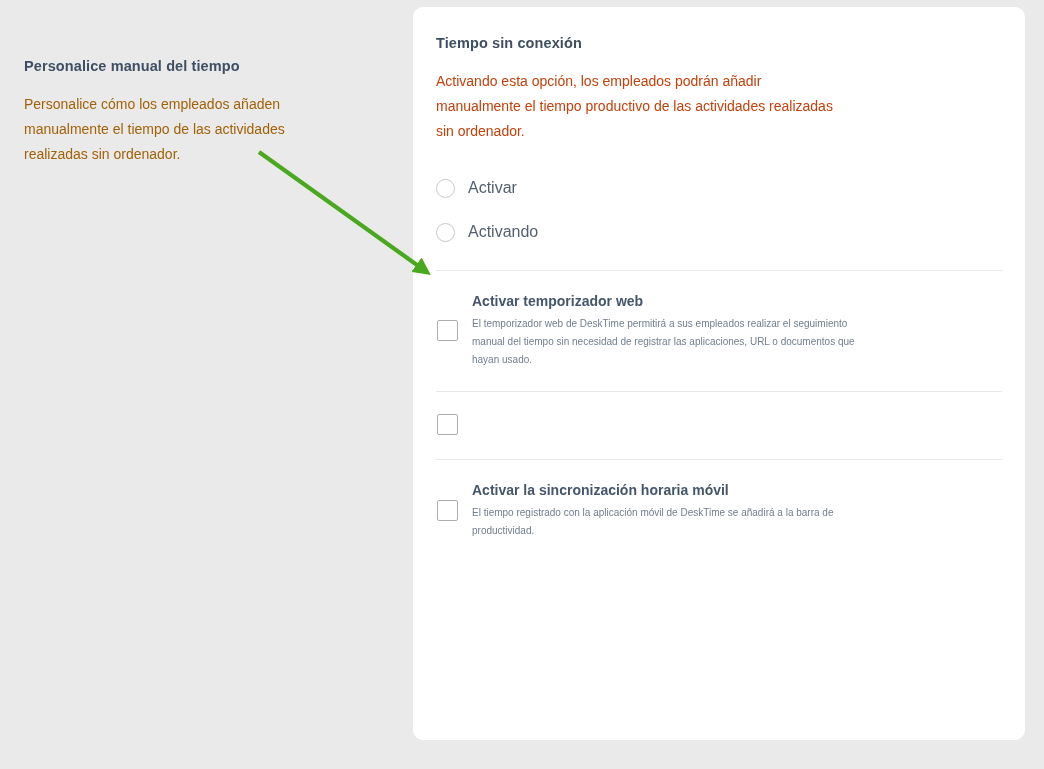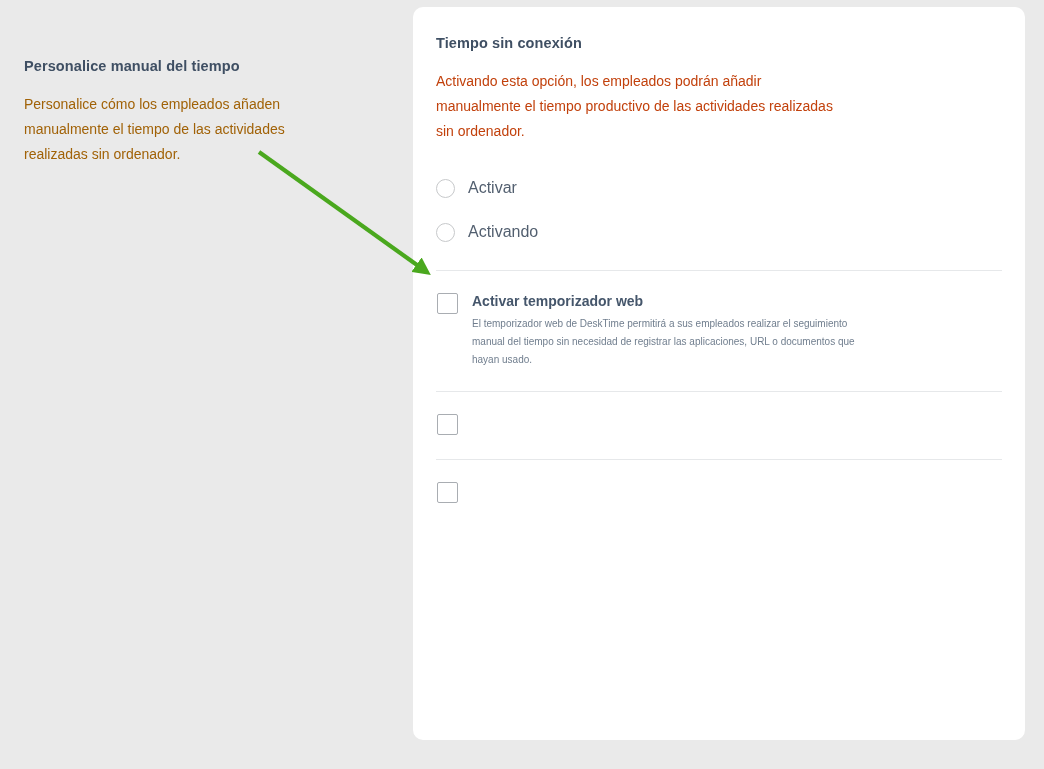--- a/index.html
+++ b/index.html
@@ -111,21 +111,21 @@
   .divider {
     height: 1px;
     background: #e6e8ea;
     width: 566px;
     margin: 0;
   }
 
   
   .check-block {
     display: flex;
-    align-items: flex-start;
+    align-items: center;
     padding: 20px 0 0 0;
   }
   .checkbox-mark {
     width: 21px;
     height: 21px;
     border: 1.5px solid #a9adb2;
     border-radius: 2px;
     background: #ffffff;
     box-sizing: border-box;
     flex: 0 0 auto;
@@ -211,20 +211,24 @@
 
       <div class="check-block">
         <span class="checkbox-mark"></span>
       </div>
 
       <div class="gap-2"></div>
       <div class="divider"></div>
 
       <div class="check-block">
         <span class="checkbox-mark"></span>
+        <span class="check-text">
+          <span class="check-title" style="display:block;">Activar la sincronización horaria móvil</span>
+          <span class="check-desc" style="display:block;">El tiempo registrado con la aplicación móvil de DeskTime se añadirá a la barra de productividad.</span>
+        </span>
       </div>
 
     </div>
   </div>
 
   <svg class="annotation" viewBox="0 0 1044 769" xmlns="http://www.w3.org/2000/svg">
     <defs>
       <marker id="arrowhead" markerWidth="4.2" markerHeight="4.2" refX="2.2" refY="2.1" orient="auto">
         <polygon points="0,0 4.2,2.1 0,4.2" fill="#4aa81e"></polygon>
       </marker>

